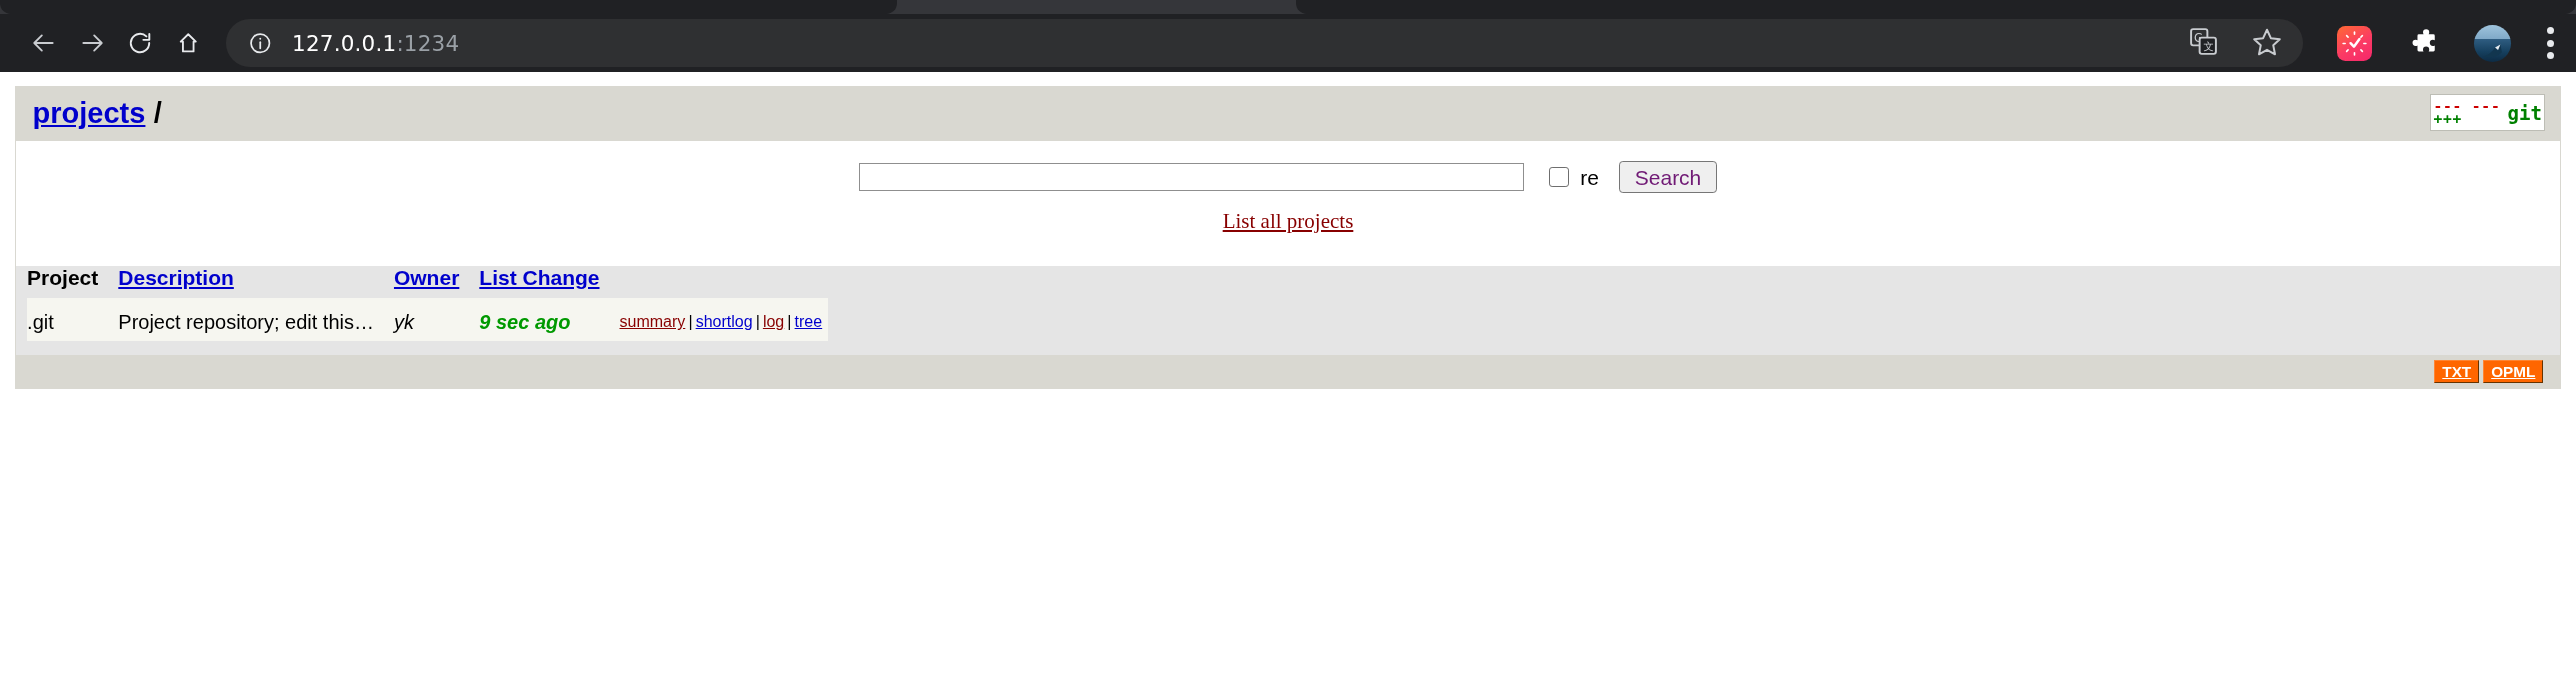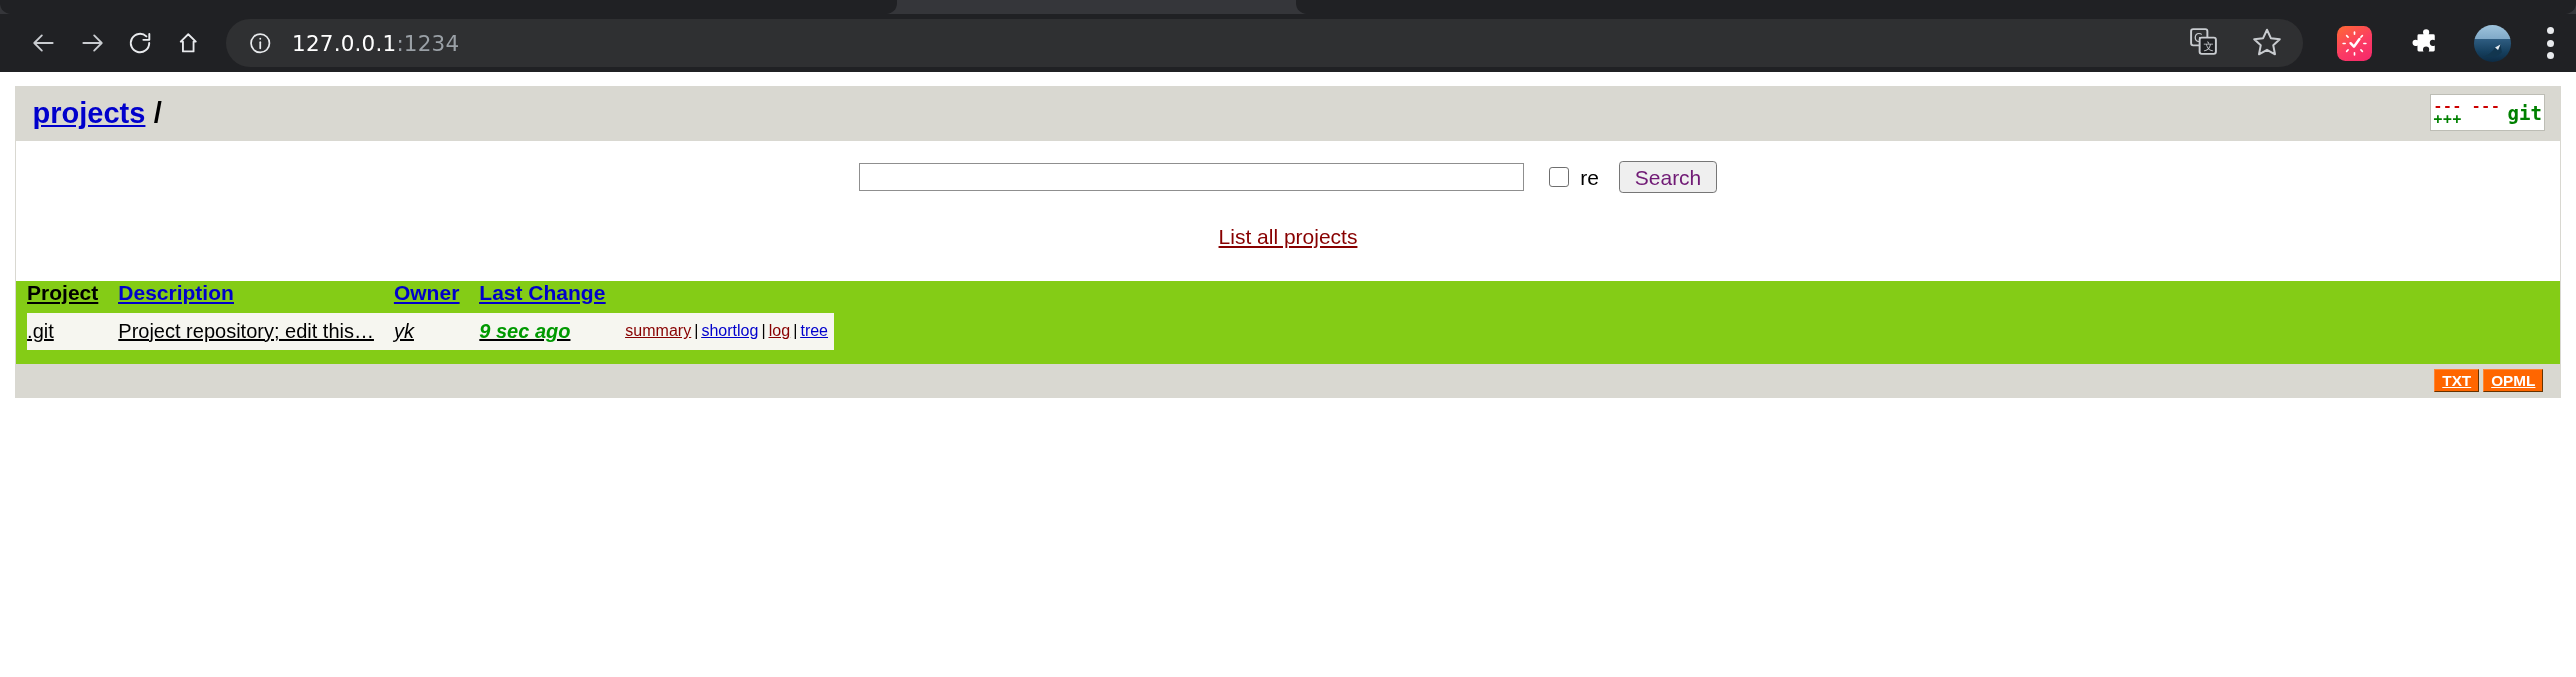--- a/index.html
+++ b/index.html
@@ -242,25 +242,26 @@
     background: #efefef;
     border: 1.5px solid #767676;
     border-radius: 3.8px;
     font-size: 21px;
     font-family: "Liberation Sans", sans-serif;
     color: #701a75;
     line-height: 1;
     box-sizing: border-box;
   }
   .list-all {
-    margin-top: 32px;
+    margin-top: 16px;
     font-size: 21px;
     color: #880000;
     text-decoration: underline;
     display: inline-block;
+    font-family: Liberation Serif, serif;
   }
 
   .projects-table {
     border-collapse: collapse;
     margin-top: 32px;
     margin-left: 11.5px;
   }
   .projects-table th {
     text-align: left;
     font-size: 21px;
@@ -269,37 +270,37 @@
     white-space: nowrap;
     font-family: "Liberation Sans", sans-serif;
   }
   .projects-table th.plain { color: #000000; }
   .projects-table th a {
     color: #0000cc;
     text-decoration: underline;
   }
   .projects-table td {
     font-size: 20px;
-    padding: 7px 20px 7px 0;
+    padding: 13px 20px 7px 0;
     white-space: nowrap;
     vertical-align: middle;
     background: #f6f6f0;
     font-family: "Liberation Sans", sans-serif;
   }
   td.c-project { color: #000; padding-left: 0; }
   td.c-desc    { color: #000; }
   td.c-owner   { font-style: italic; color: #000; }
   td.c-age     { color: #009900; font-weight: bold; font-style: italic; }
   td.c-links   { font-size: 16px; padding-right: 6.1px; }
   td.c-links a { text-decoration: underline; }
   a.v { color: #880000; }
   a.u { color: #0000cc; }
   td.c-links .sep { color: #000000; padding: 0 3.1px; }
 
-  .table-wrap { background:#84cc16; padding-bottom: 14px; text-decoration: underline; }
+  .table-wrap { background:#e5e5e5; padding-bottom: 14px; }
 
   .page-footer {
     background: #d9d8d1;
     height: 34px;
     display: flex;
     align-items: center;
     justify-content: flex-end;
     padding-right: 17px;
     box-sizing: border-box;
   }
@@ -462,21 +463,21 @@
         <thead>
           <tr>
             <th class="plain">Project</th>
             <th>
               <a href="#">Description</a>
             </th>
             <th>
               <a href="#">Owner</a>
             </th>
             <th>
-              <a href="#">Last Change</a>
+              <a href="#">List Change</a>
             </th>
             <th class="plain"></th>
           </tr>
         </thead>
         <tbody>
           <tr>
             <td class="c-project">.git</td>
             <td class="c-desc">Project repository; edit this…</td>
             <td class="c-owner">yk</td>
             <td class="c-age">9 sec ago</td>

